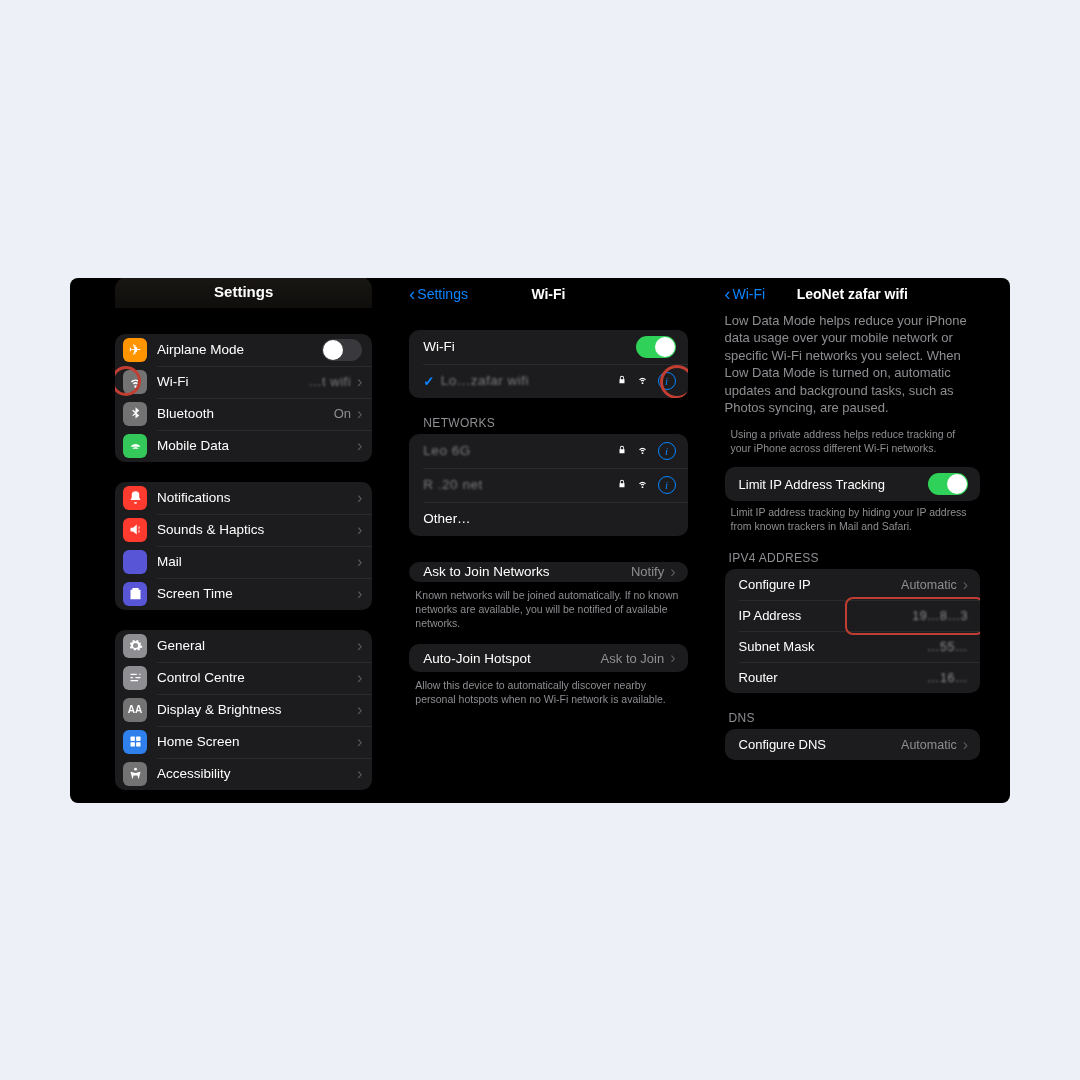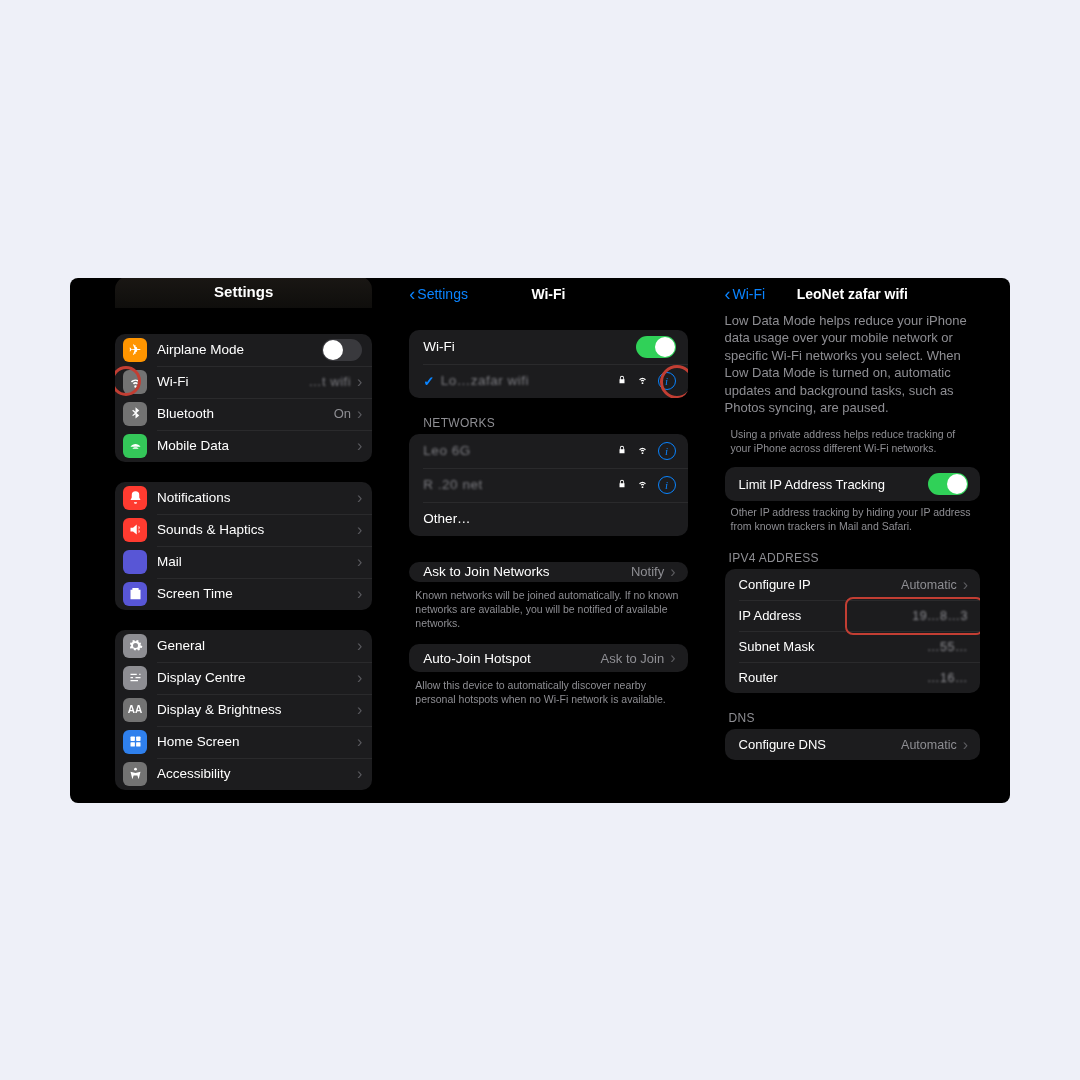--- a/index.html
+++ b/index.html
@@ -233,21 +233,21 @@
         </span>
         <span>General</span>
         <span class="chev" style="margin-left:auto">›</span>
       </div>
       <div class="row">
         <span class="icon bg-grey">
           <svg class="glyph" viewBox="0 0 24 24">
               <path d="M4 7h10M18 7h2M4 12h4M12 12h8M4 17h12M20 17h0" stroke="#fff" stroke-width="2" fill="none"></path>
             </svg>
         </span>
-        <span>Display Centre</span>
+        <span>Control Centre</span>
         <span class="chev" style="margin-left:auto">›</span>
       </div>
       <div class="row">
         <span class="icon bg-blue" style="font-size:10px;font-weight:700">AA</span>
         <span>Display &amp; Brightness</span>
         <span class="chev" style="margin-left:auto">›</span>
       </div>
       <div class="row">
         <span class="icon bg-bluel">
           <svg class="glyph" viewBox="0 0 24 24">
@@ -369,21 +369,21 @@
     <div class="top-explainer">Low Data Mode helps reduce your iPhone data usage over your mobile network or specific Wi-Fi networks you select. When Low Data Mode is turned on, automatic updates and background tasks, such as Photos syncing, are paused.</div>
 
     <div class="footer-text" style="margin-top:4px">Using a private address helps reduce tracking of your iPhone across different Wi-Fi networks.</div>
 
     <div class="r-group" style="margin-top:12px">
       <div class="r-row" style="height:34px">
         <span>Limit IP Address Tracking</span>
         <span class="switch-on"></span>
       </div>
     </div>
-    <div class="footer-text" style="margin-top:4px">Other IP address tracking by hiding your IP address from known trackers in Mail and Safari.</div>
+    <div class="footer-text" style="margin-top:4px">Limit IP address tracking by hiding your IP address from known trackers in Mail and Safari.</div>
 
     <div class="section-label" style="margin-left:4px">IPV4 ADDRESS</div>
     <div class="r-group" style="position:relative">
       <div class="r-row">
         <span>Configure IP</span>
         <span class="r-val">Automatic</span>
         <span class="chev">›</span>
       </div>
       <div class="r-row">
         <span>IP Address</span>

